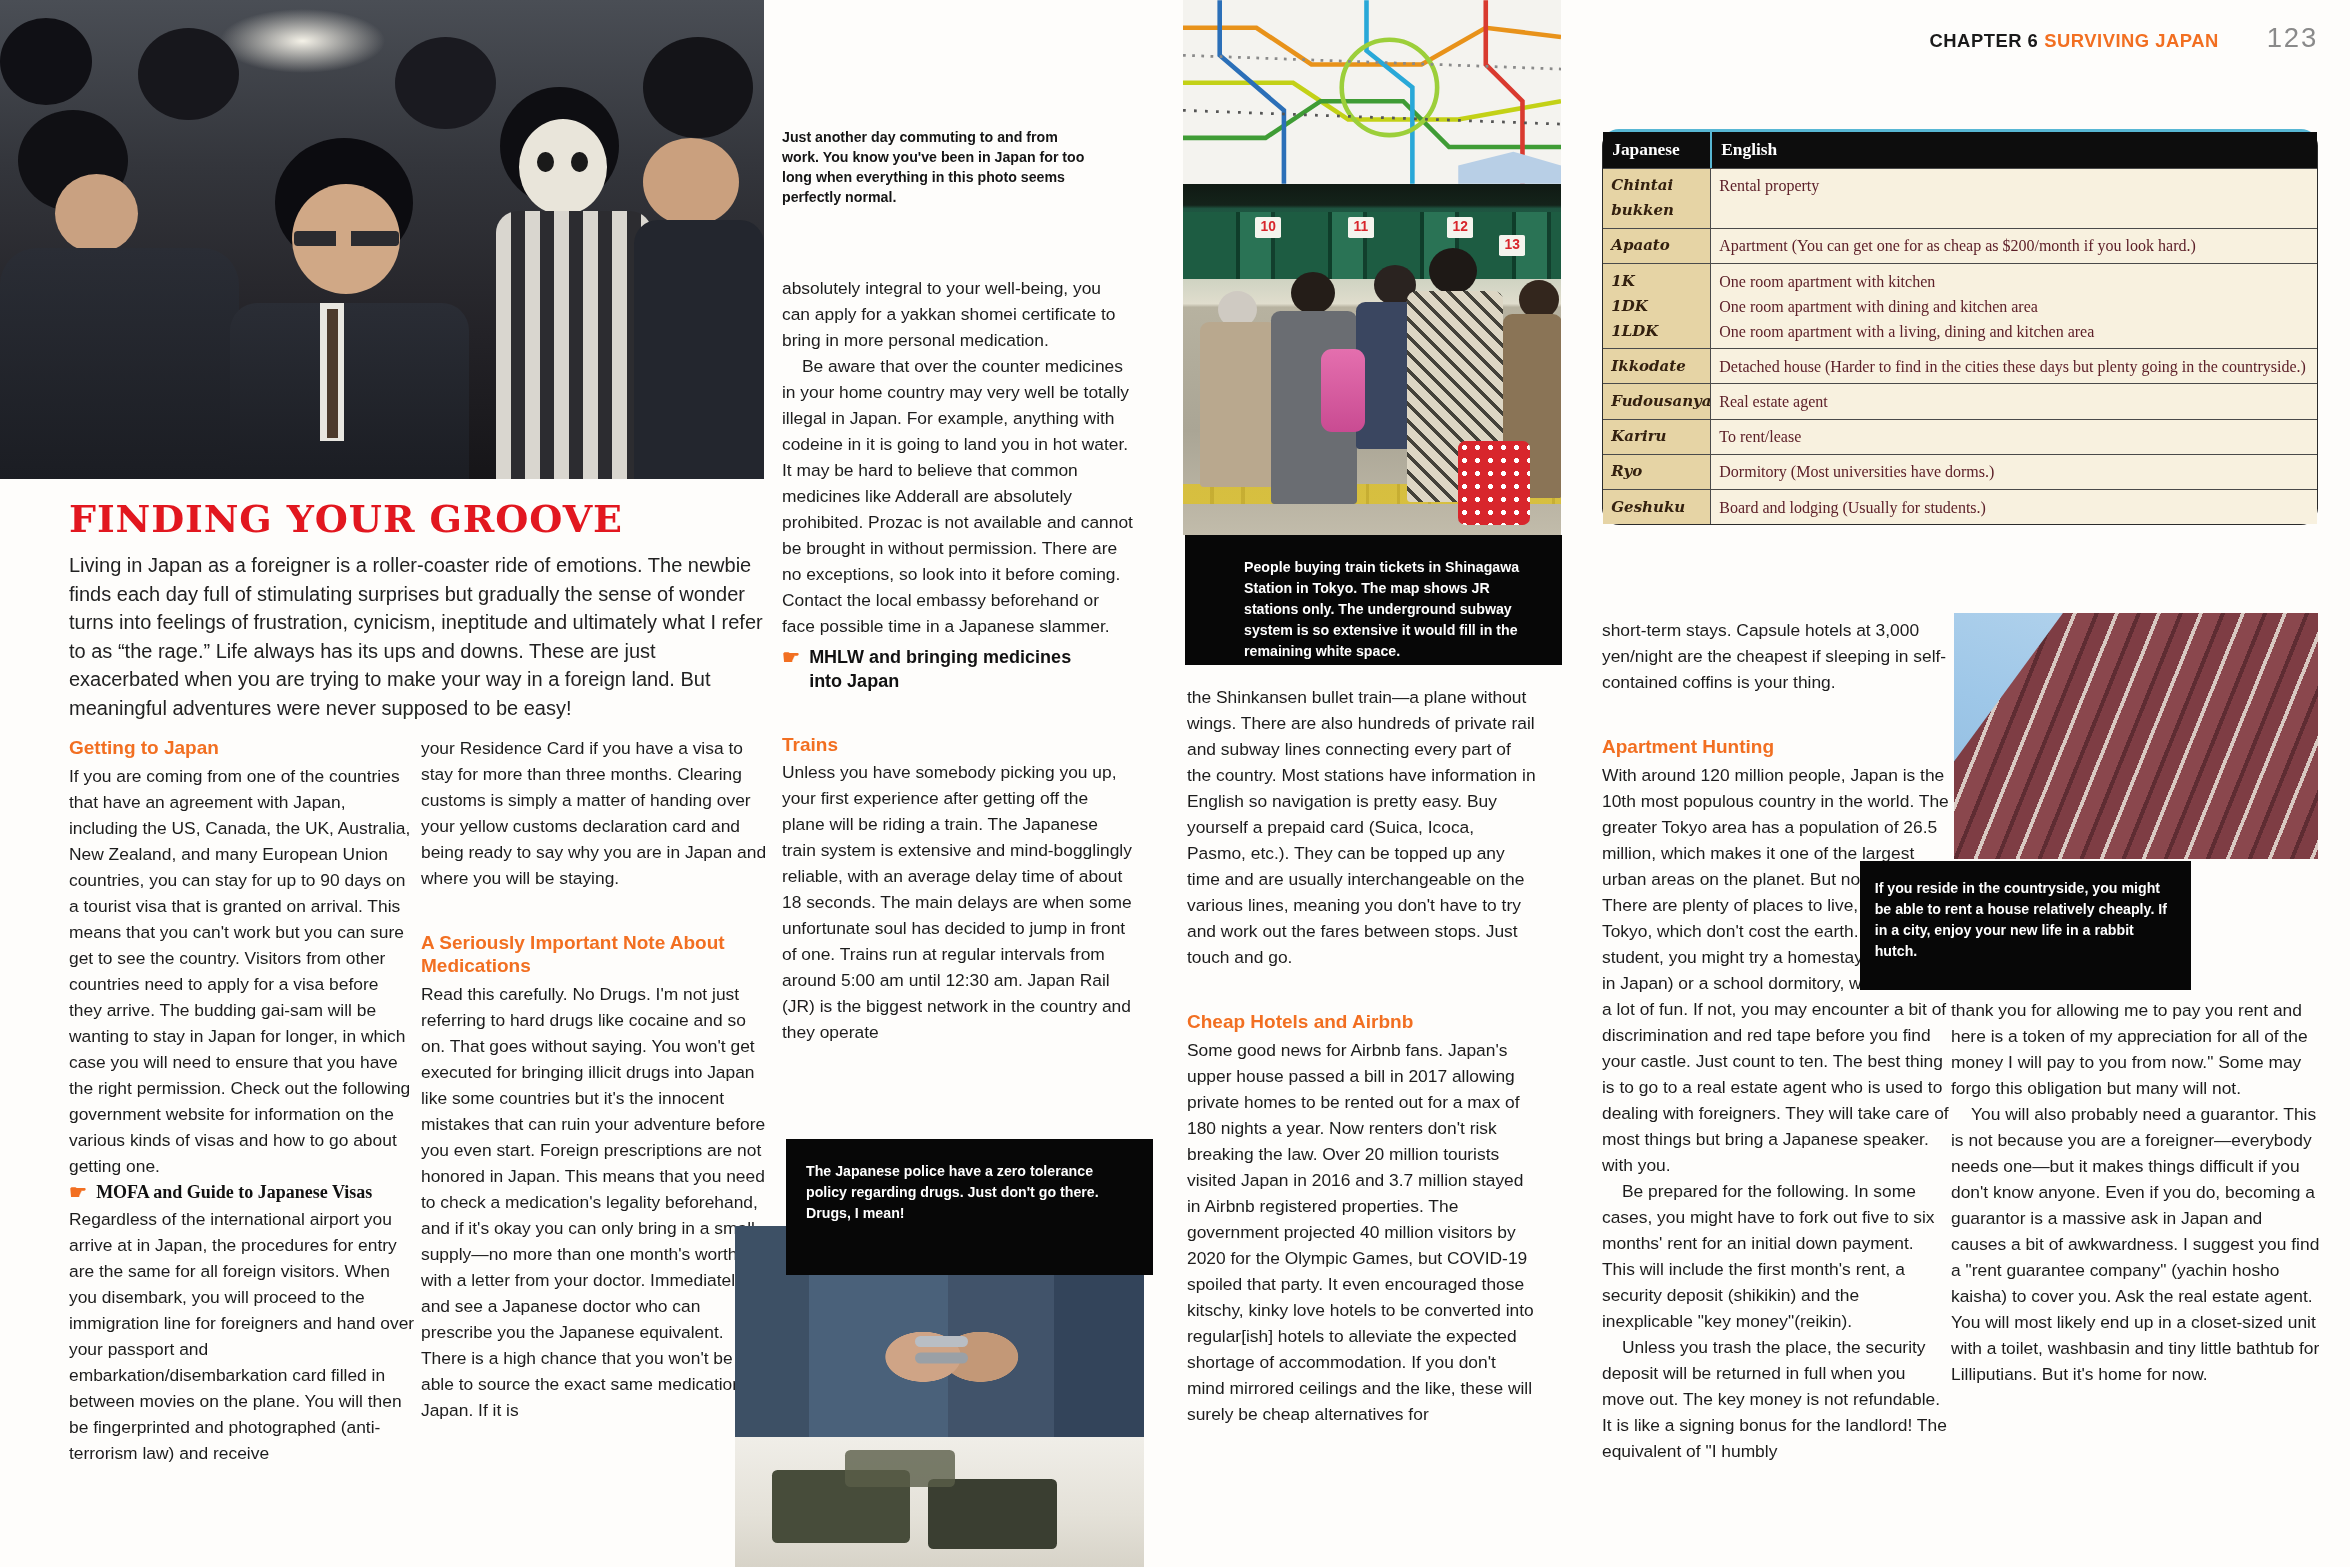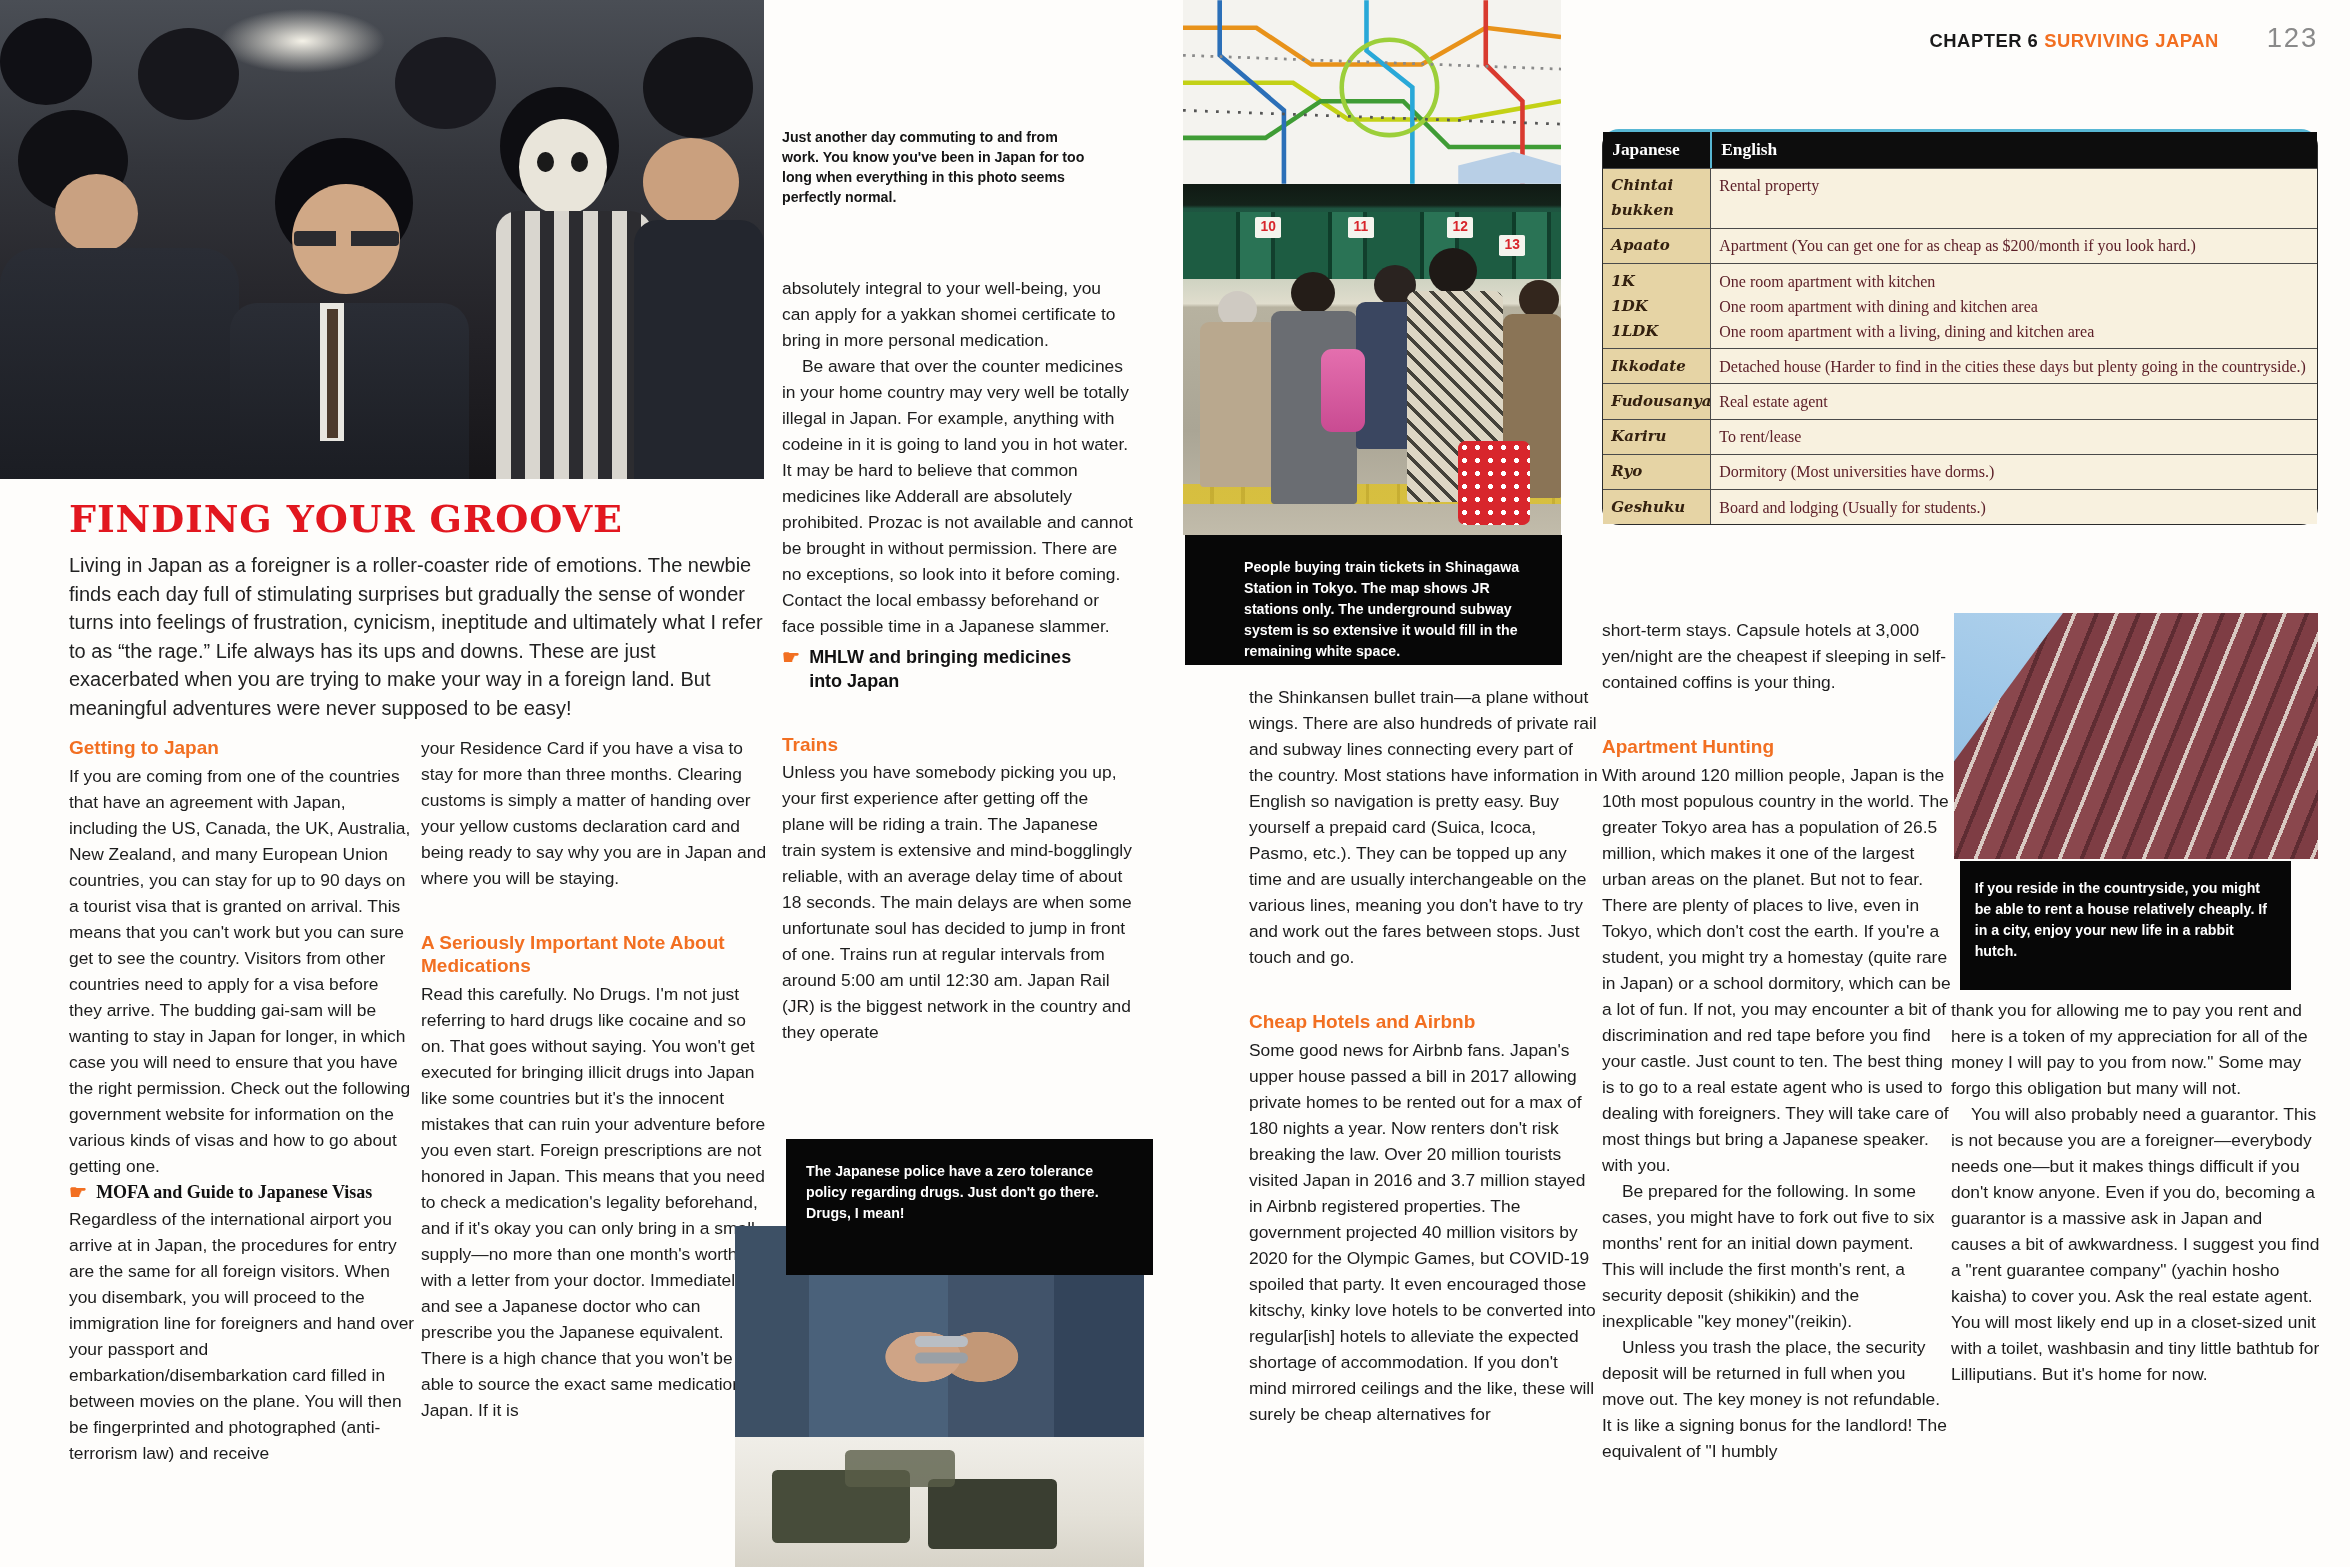--- a/index.html
+++ b/index.html
@@ -261,38 +261,38 @@
           <div class="tcell tja">
             <div class="tline">Geshuku</div>
           </div>
           <div class="tcell ten">
             <div class="tline">Board and lodging (Usually for students.)</div>
           </div>
         </div>
       </div>
   </div>
 
-  <div class="abs col" style="left:1249px;top:684px;width:349px;">
+  <div class="abs col" style="left:1187px;top:684px;width:349px;">
     <p>the Shinkansen bullet train—a plane without wings. There are also hundreds of private rail and subway lines connecting every part of the country. Most stations have information in English so navigation is pretty easy. Buy yourself a prepaid card (Suica, Icoca, Pasmo, etc.). They can be topped up any time and are usually interchangeable on the various lines, meaning you don't have to try and work out the fares between stops. Just touch and go.</p>
     <h3 class="sec sp">Cheap Hotels and Airbnb</h3>
     <p>Some good news for Airbnb fans. Japan's upper house passed a bill in 2017 allowing private homes to be rented out for a max of 180 nights a year. Now renters don't risk breaking the law. Over 20 million tourists visited Japan in 2016 and 3.7 million stayed in Airbnb registered properties. The government projected 40 million visitors by 2020 for the Olympic Games, but COVID-19 spoiled that party. It even encouraged those kitschy, kinky love hotels to be converted into regular[ish] hotels to alleviate the expected shortage of accommodation. If you don't mind mirrored ceilings and the like, these will surely be cheap alternatives for</p>
   </div>
 
   <div class="abs col" style="left:1602px;top:617px;width:349px;">
     <p>short-term stays. Capsule hotels at 3,000 yen/night are the cheapest if sleeping in self-contained coffins is your thing.</p>
     <h3 class="sec sp">Apartment Hunting</h3>
     <p>With around 120 million people, Japan is the 10th most populous country in the world. The greater Tokyo area has a population of 26.5 million, which makes it one of the largest urban areas on the planet. But not to fear. There are plenty of places to live, even in Tokyo, which don't cost the earth. If you're a student, you might try a homestay (quite rare in Japan) or a school dormitory, which can be a lot of fun. If not, you may encounter a bit of discrimination and red tape before you find your castle. Just count to ten. The best thing is to go to a real estate agent who is used to dealing with foreigners. They will take care of most things but bring a Japanese speaker. with you.</p>
     <p class="indent">Be prepared for the following. In some cases, you might have to fork out five to six months' rent for an initial down payment. This will include the first month's rent, a security deposit (shikikin) and the inexplicable "key money"(reikin).</p>
     <p class="indent">Unless you trash the place, the security deposit will be returned in full when you move out. The key money is not refundable. It is like a signing bonus for the landlord! The equivalent of "I humbly</p>
   </div>
 
   <div class="abs photo skymap" style="left:1954px;top:613px;width:364px;height:246px;">
     <div class="building"></div>
   </div>
-  <div class="abs blackbox" style="left:1960px;top:861px;width:331px;height:129px;">
+  <div class="abs blackbox" style="left:1860px;top:861px;width:331px;height:129px;">
     <div class="inner" style="padding:16.5px 13px 0 14.7px;">If you reside in the countryside, you might be able to rent a house relatively cheaply. If in a city, enjoy your new life in a rabbit hutch.</div>
   </div>
 
   <div class="abs col" style="left:1951px;top:997px;width:369px;">
     <p>thank you for allowing me to pay you rent and here is a token of my appreciation for all of the money I will pay to you from now." Some may forgo this obligation but many will not.</p>
     <p class="indent">You will also probably need a guarantor. This is not because you are a foreigner—everybody needs one—but it makes things difficult if you don't know anyone. Even if you do, becoming a guarantor is a massive ask in Japan and causes a bit of awkwardness. I suggest you find a "rent guarantee company" (yachin hosho kaisha) to cover you. Ask the real estate agent. You will most likely end up in a closet-sized unit with a toilet, washbasin and tiny little bathtub for Lilliputians. But it's home for now.</p>
   </div>
 
 </div>
 

